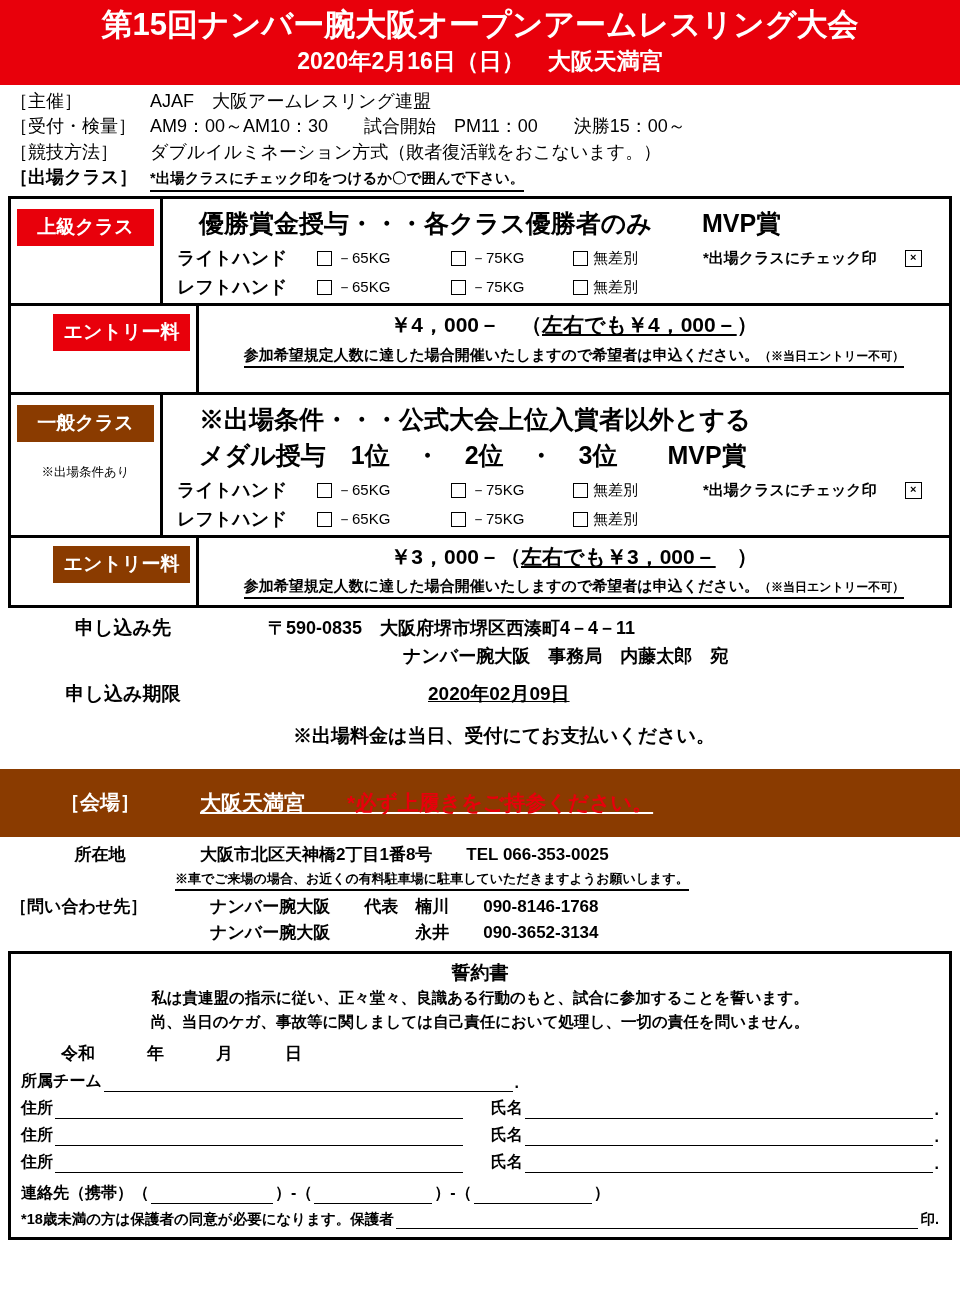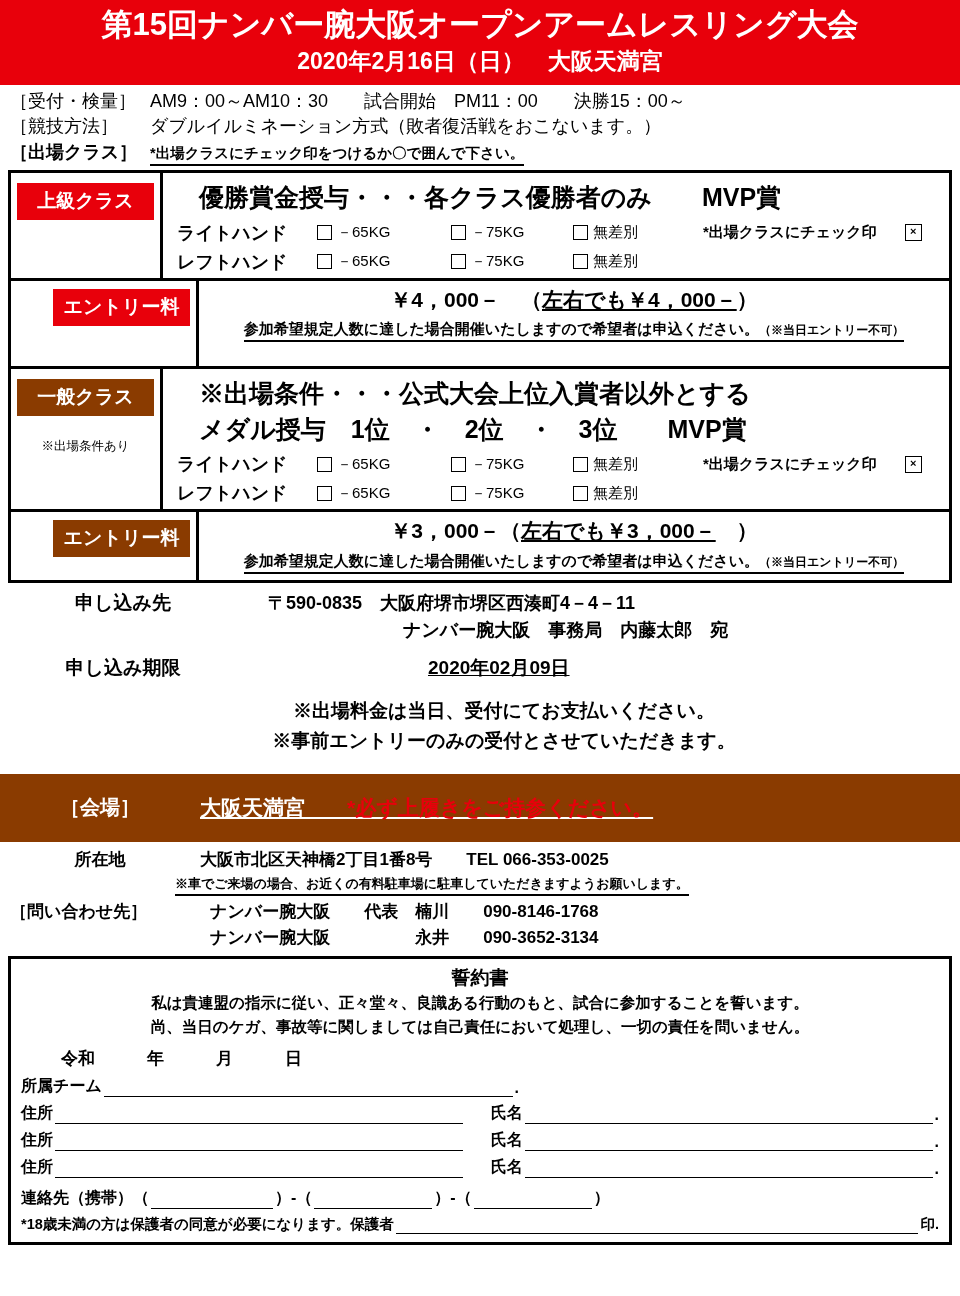--- a/index.html
+++ b/index.html
@@ -364,20 +364,24 @@
 
 <div class="page">
 
   <div class="header-band">
     <div class="header-title">第15回ナンバー腕大阪オープンアームレスリング大会</div>
     <div class="header-sub">2020年2月16日（日）　大阪天満宮</div>
   </div>
 
   <div class="info">
     <div class="info-row">
+      <div class="info-label">［主催］</div>
+      <div class="info-value">AJAF　大阪アームレスリング連盟</div>
+    </div>
+    <div class="info-row">
       <div class="info-label">［受付・検量］</div>
       <div class="info-value">AM9：00～AM10：30　　試合開始　PM11：00　　決勝15：00～</div>
     </div>
     <div class="info-row">
       <div class="info-label">［競技方法］</div>
       <div class="info-value">ダブルイルミネーション方式（敗者復活戦をおこないます。）</div>
     </div>
     <div class="info-row">
       <div class="info-label bold">［出場クラス］</div>
       <div class="info-value">
@@ -507,21 +511,20 @@
     <div class="apply-row">
       <div class="apply-label"></div>
       <div class="apply-val addr2">ナンバー腕大阪　事務局　内藤太郎　宛</div>
     </div>
     <div class="apply-row" style="margin-top:10px;">
       <div class="apply-label">申し込み期限</div>
       <div class="apply-val deadline">2020年02月09日</div>
     </div>
 
     <div class="notice">※出場料金は当日、受付にてお支払いください。</div>
-    <div class="notice" style="margin-top:2px;">※事前エントリーのみの受付とさせていただきます。</div>
   </div>
 
   <div class="venue-band">
     <div class="venue-label">［会場］</div>
     <div class="venue-title"><span>大阪天満宮</span>　　<span class="red">*必ず上履きをご持参ください。</span></div>
   </div>
 
   <div class="venue-rows">
     <div class="venue-row">
       <div class="lbl">所在地</div>

